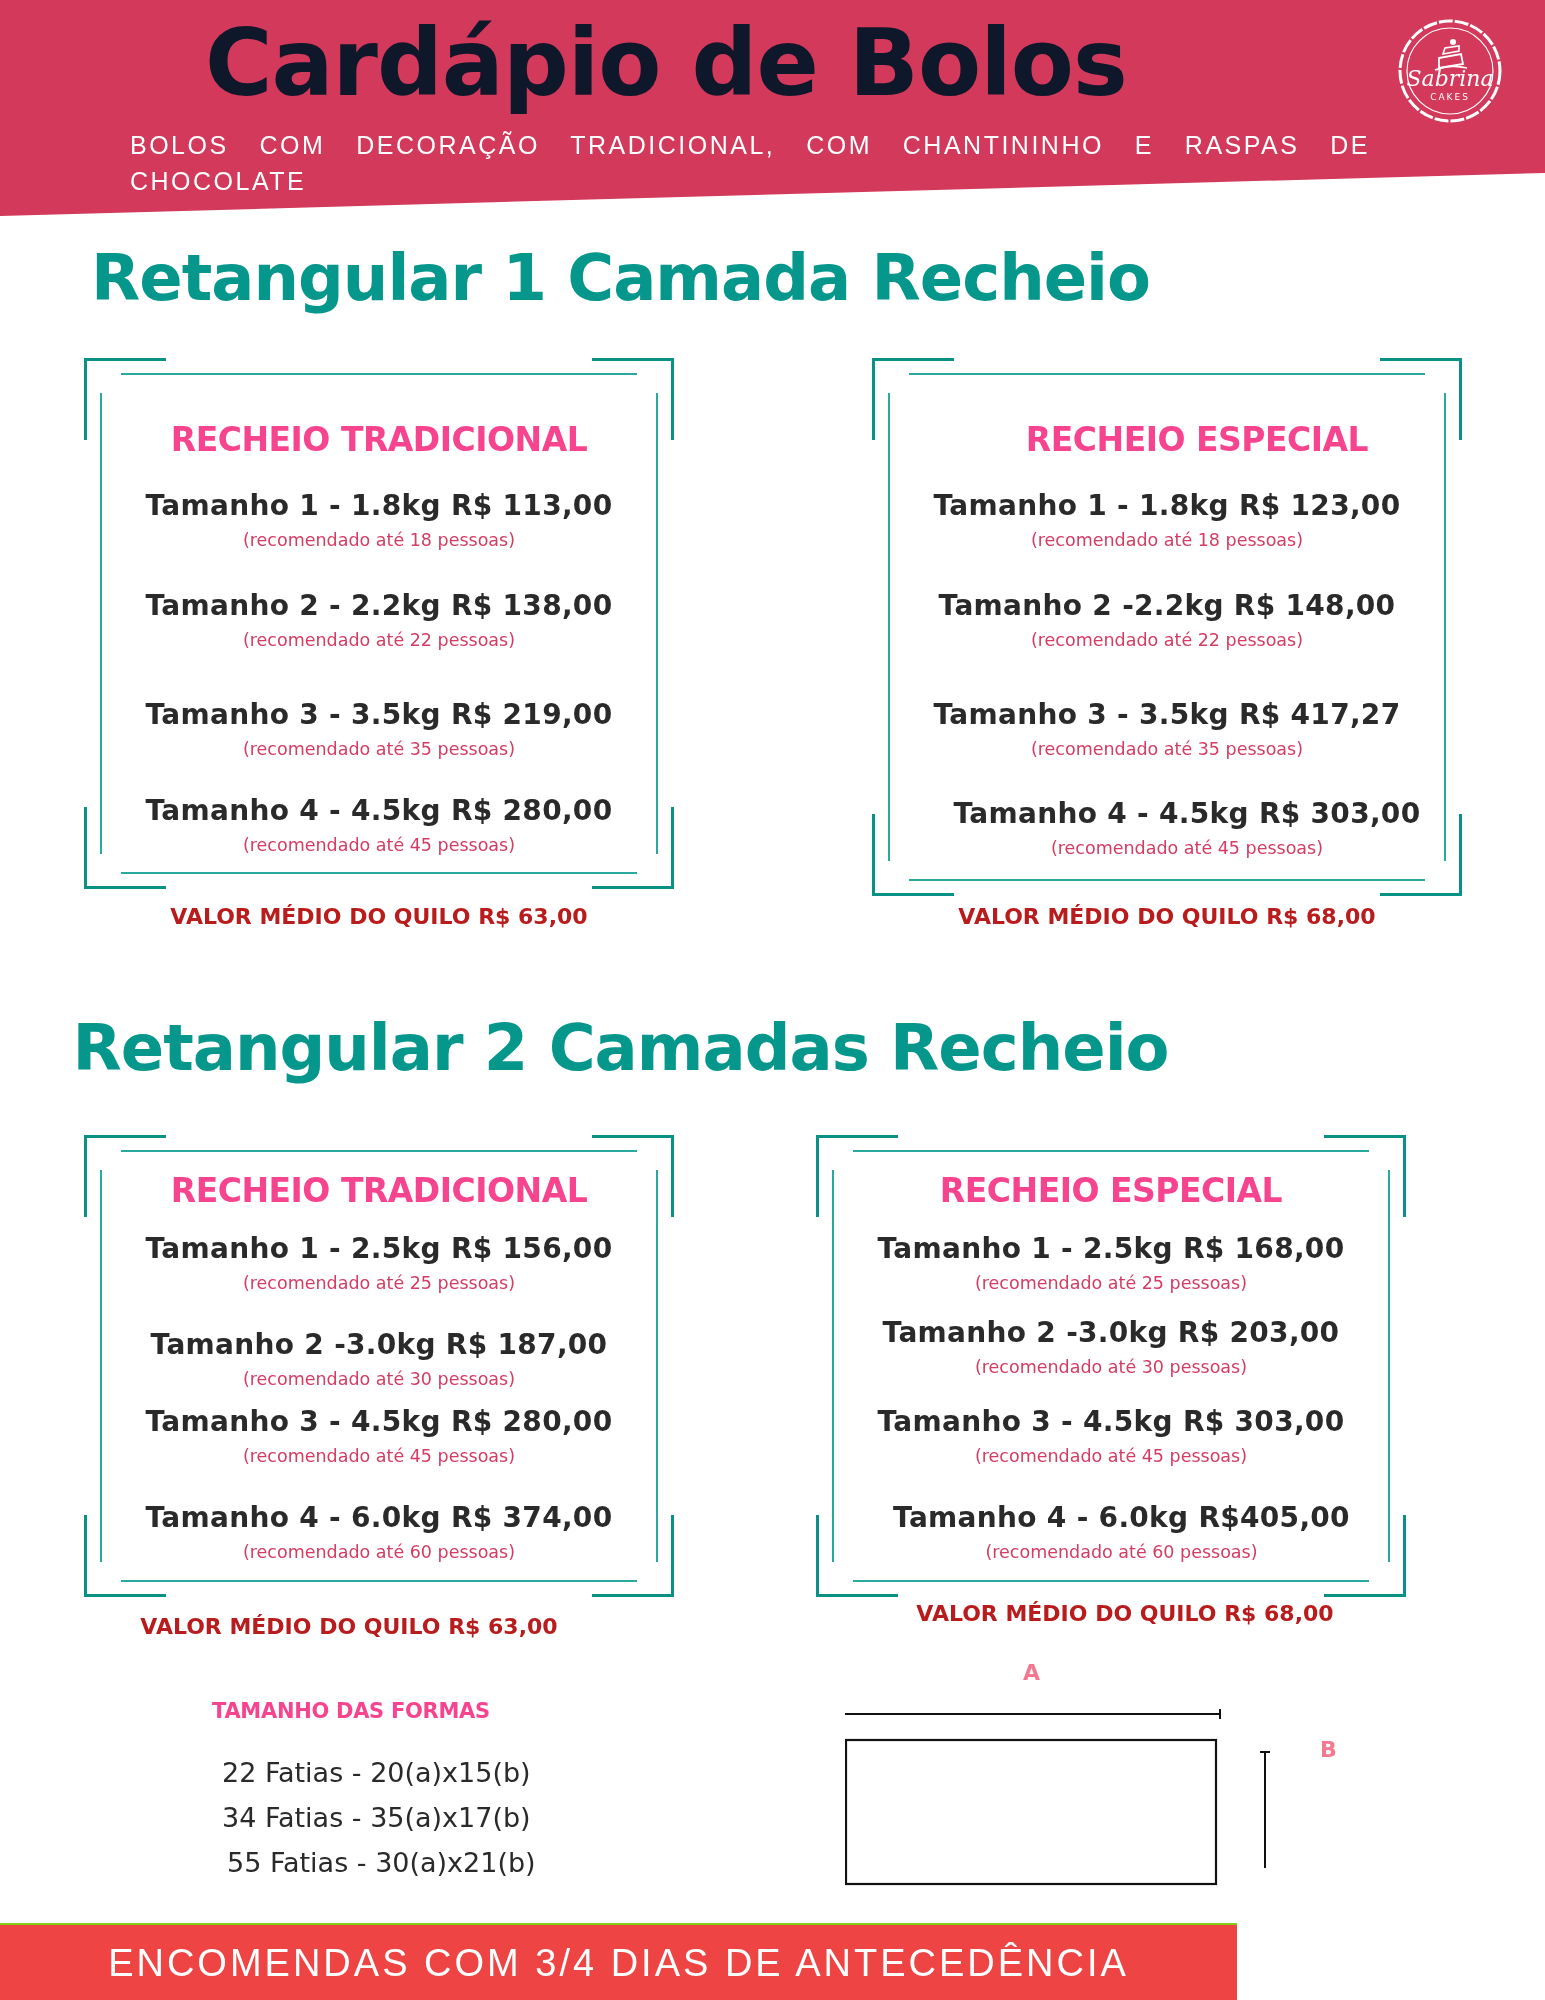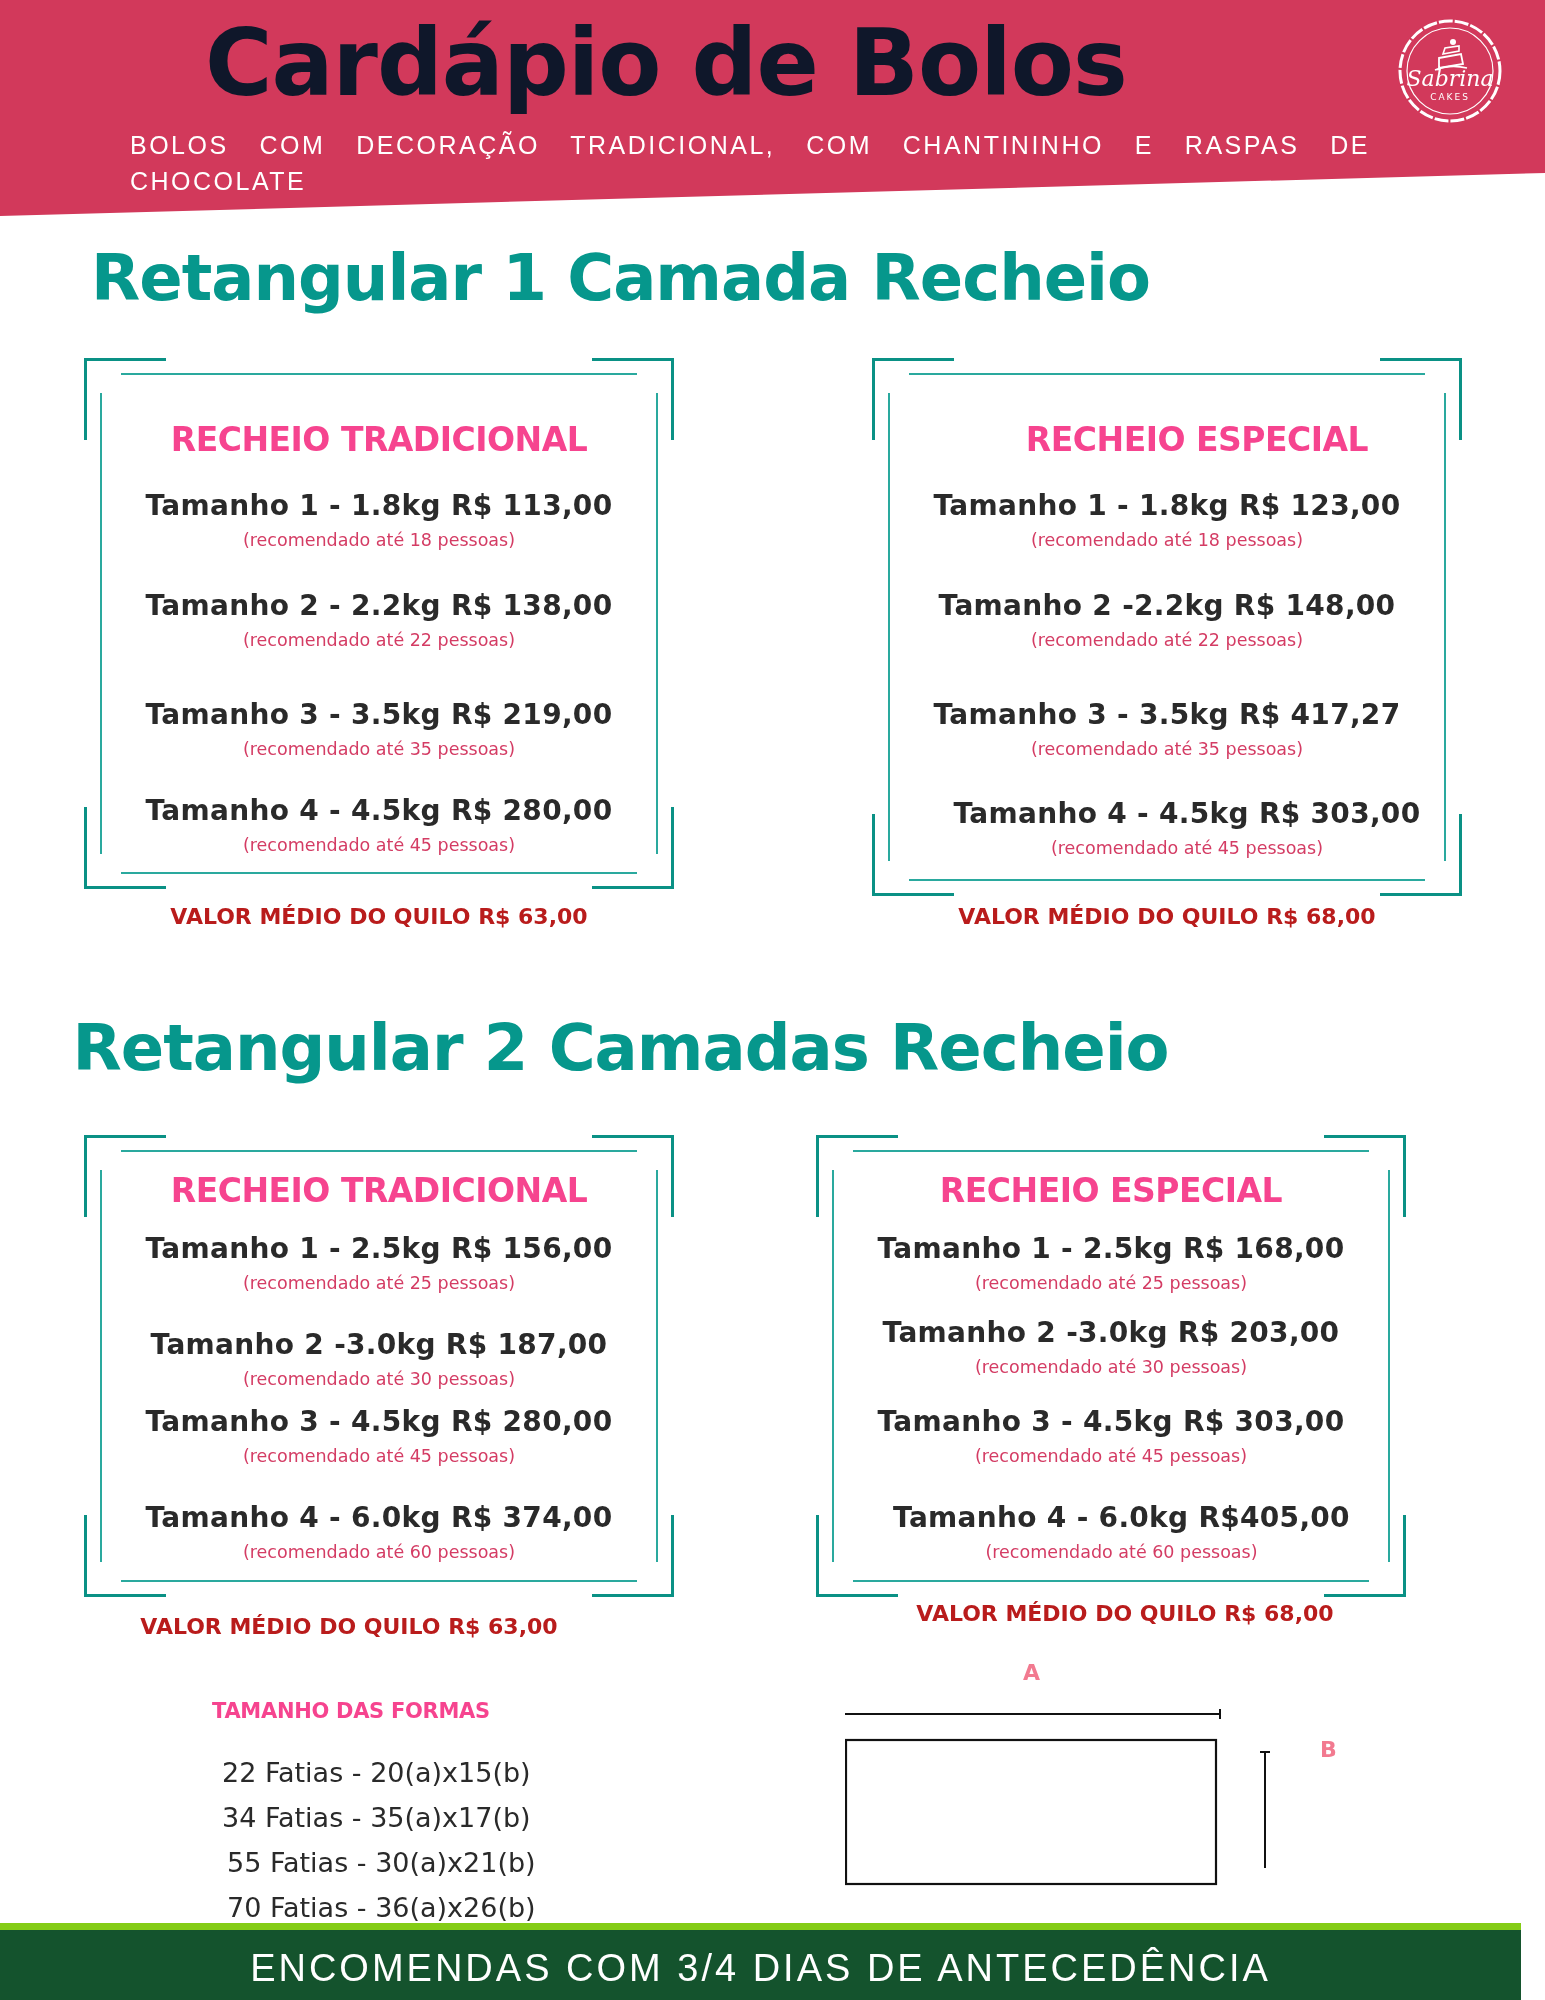--- a/index.html
+++ b/index.html
@@ -76,22 +76,22 @@
   .forms-list { position: absolute; left: 222px; top: 1750px; }
   .forms-list div {
     font-family: "DejaVu Sans", sans-serif; font-size: 27px; line-height: 45px; color: #2a2a2a; white-space: nowrap;
   }
 
   .diagram { position: absolute; left: 845px; top: 1650px; width: 500px; height: 250px; }
   .dim-label { position: absolute; font-family: "DejaVu Sans", sans-serif; font-weight: bold; font-size: 22px; color: #f27a90; }
 
   
   .footer {
-    position: absolute; left: 0; top: 1923px; width: 1521px; height: 77px; background: #14532d;
-    border-top: 7px solid #84cc16;
+    position: absolute; left: 0; top: 1923px; width: 1237px; height: 77px; background: #ef4444;
+    border-top: 2px solid #84cc16;
   }
   .footer-text {
     position: absolute; left: 0; top: 0; width: 100%; text-align: center;
     font-family: "Liberation Sans", sans-serif; font-size: 38px; line-height: 77px;
     color: #ffffff; letter-spacing: 3px;
   }
 </style>
 </head>
 <body>
 
@@ -227,21 +227,20 @@
     <span class="item-note">(recomendado até 60 pessoas)</span>
   </div>
 </div>
 <div class="avg-price" style="left:830px; width:590px; top:1599px;">VALOR MÉDIO DO QUILO R$ 68,00</div>
 
 <div class="forms-title">TAMANHO DAS FORMAS</div>
 <div class="forms-list">
   <div>22 Fatias - 20(a)x15(b)</div>
   <div>34 Fatias - 35(a)x17(b)</div>
   <div style="padding-left:5px;">55 Fatias - 30(a)x21(b)</div>
-  <div style="padding-left:5px;">70 Fatias - 36(a)x26(b)</div>
 </div>
 
 <div class="diagram">
   <span class="dim-label" style="left:178px; top:10px;">A</span>
   <span class="dim-label" style="left:475px; top:87px;">B</span>
   <svg width="500" height="250" viewBox="0 0 500 250" style="position:absolute; left:0; top:0;">
     <line x1="0" y1="64" x2="375" y2="64" stroke="#111" stroke-width="2"></line>
     <line x1="375" y1="59" x2="375" y2="69" stroke="#111" stroke-width="2"></line>
     <rect x="1" y="90" width="370" height="144" fill="none" stroke="#111" stroke-width="2.2"></rect>
     <line x1="420" y1="102" x2="420" y2="218" stroke="#111" stroke-width="2"></line>

